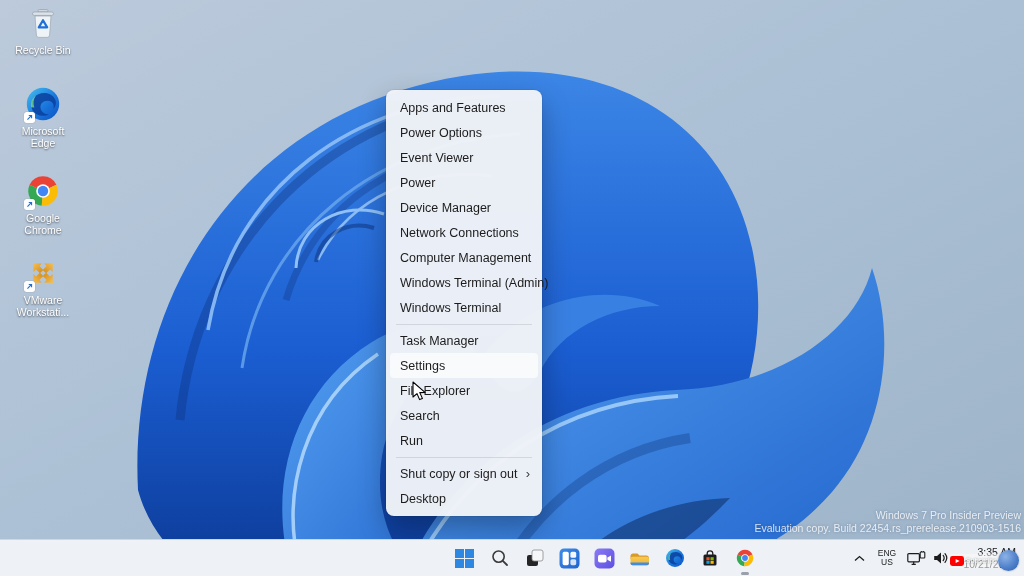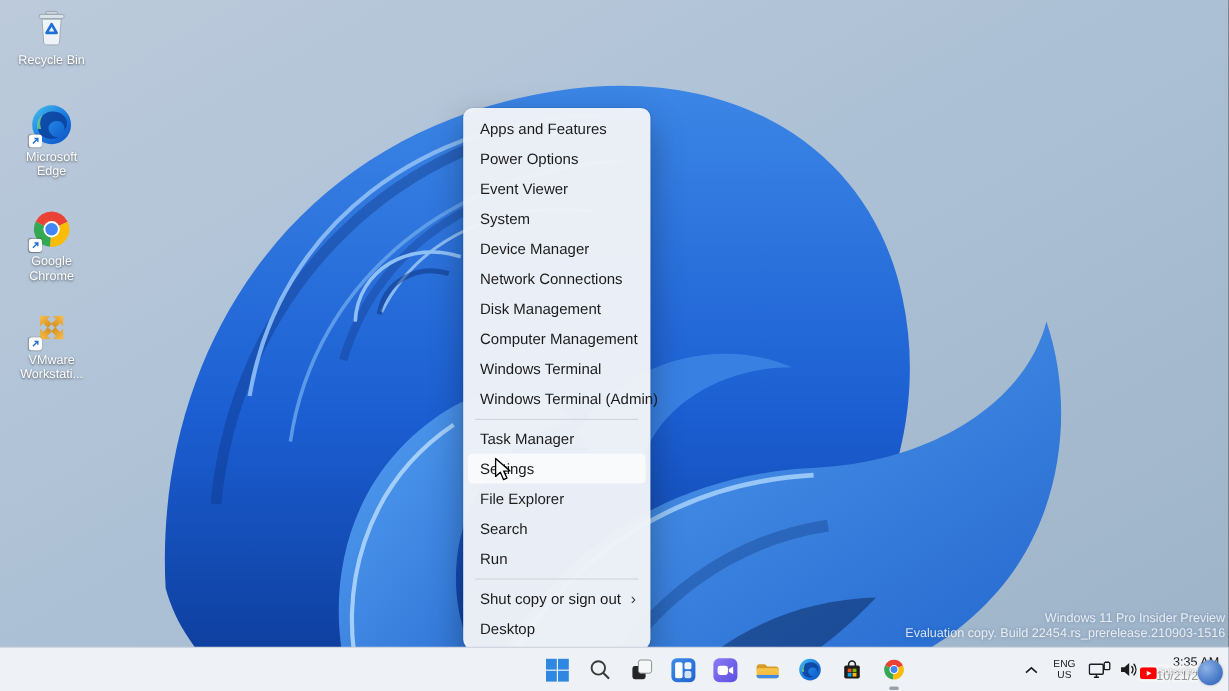--- a/index.html
+++ b/index.html
@@ -202,35 +202,34 @@
           </svg>
       </span>
     </div>
     <div class="lbl">
       <div>Google</div>
       <div>Chrome</div>
     </div>
   </div>
 
   <div class="watermark">
-    <div>Windows 11 Pro Insider Preview</div>
+    <div>Windows 7 Pro Insider Preview</div>
     <div>Evaluation copy. Build 22454.rs_prerelease.210903-1516</div>
   </div>
 
   <div class="menu">
     <div class="menu-item">Apps and Features</div>
     <div class="menu-item">Power Options</div>
     <div class="menu-item">Event Viewer</div>
-    <div class="menu-item">System</div>
+    <div class="menu-item">Power</div>
     <div class="menu-item">Device Manager</div>
     <div class="menu-item">Network Connections</div>
-    <div class="menu-item">Disk Management</div>
     <div class="menu-item">Computer Management</div>
+    <div class="menu-item">Windows Terminal (Admin)</div>
     <div class="menu-item">Windows Terminal</div>
-    <div class="menu-item">Windows Terminal (Admin)</div>
     <div class="menu-sep"></div>
     <div class="menu-item">Task Manager</div>
     <div class="menu-item hovered">Settings</div>
     <div class="menu-item">File Explorer</div>
     <div class="menu-item">Search</div>
     <div class="menu-item">Run</div>
     <div class="menu-sep"></div>
     <div class="menu-item">
       <span>Shut copy or sign out</span>
       <span class="sub-arrow">›</span>

